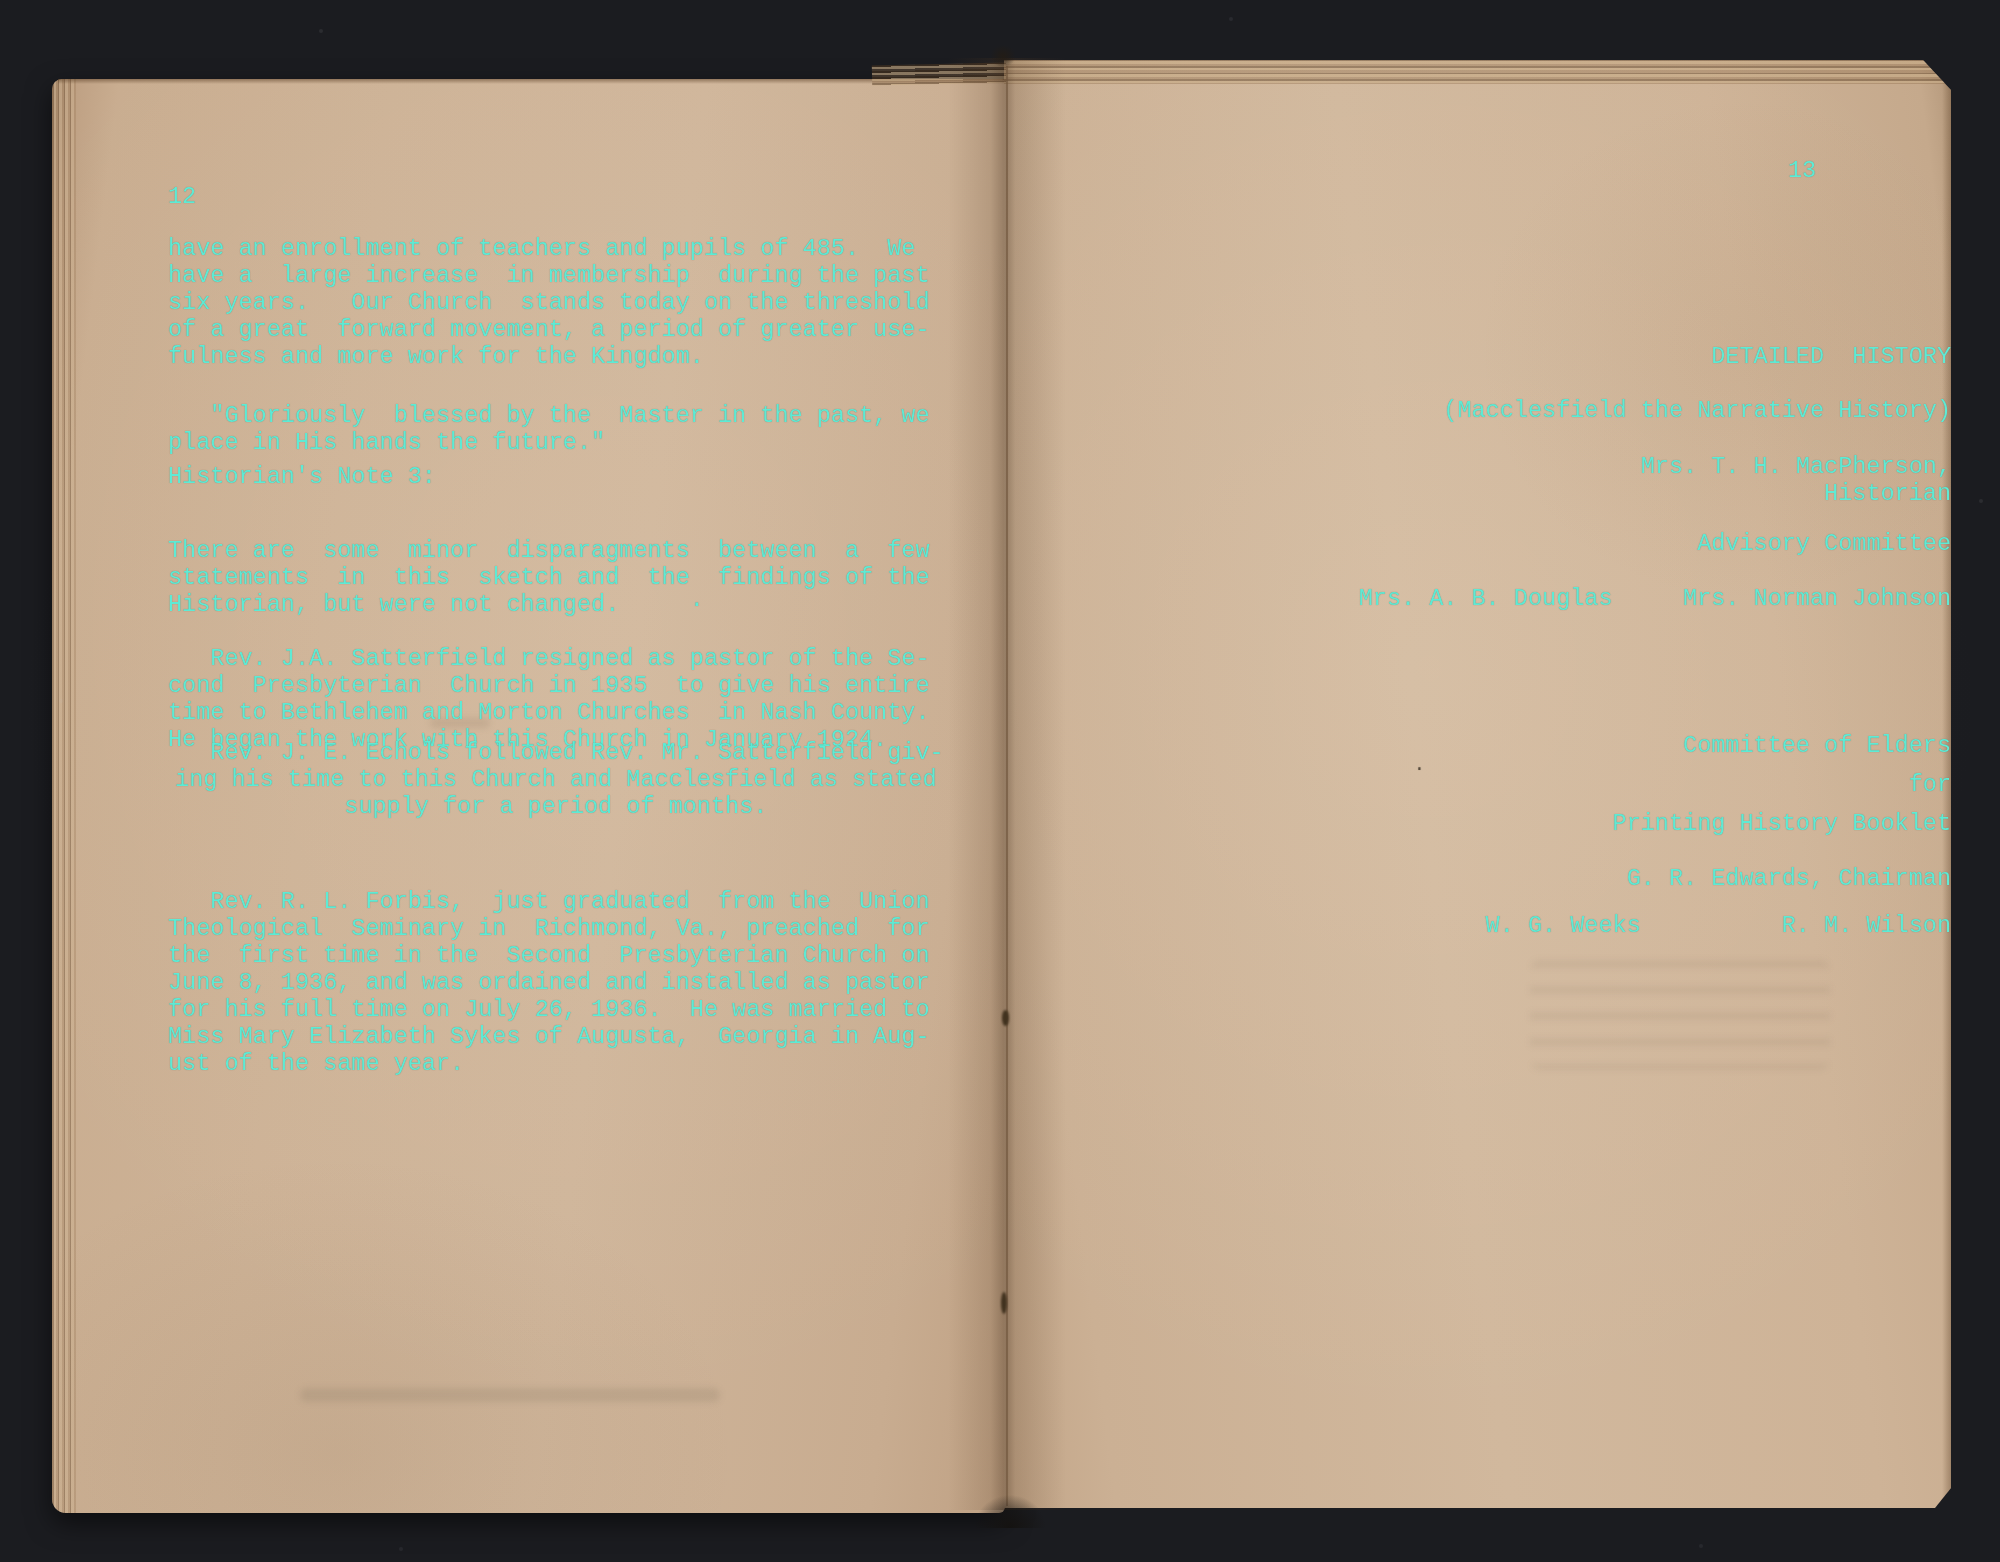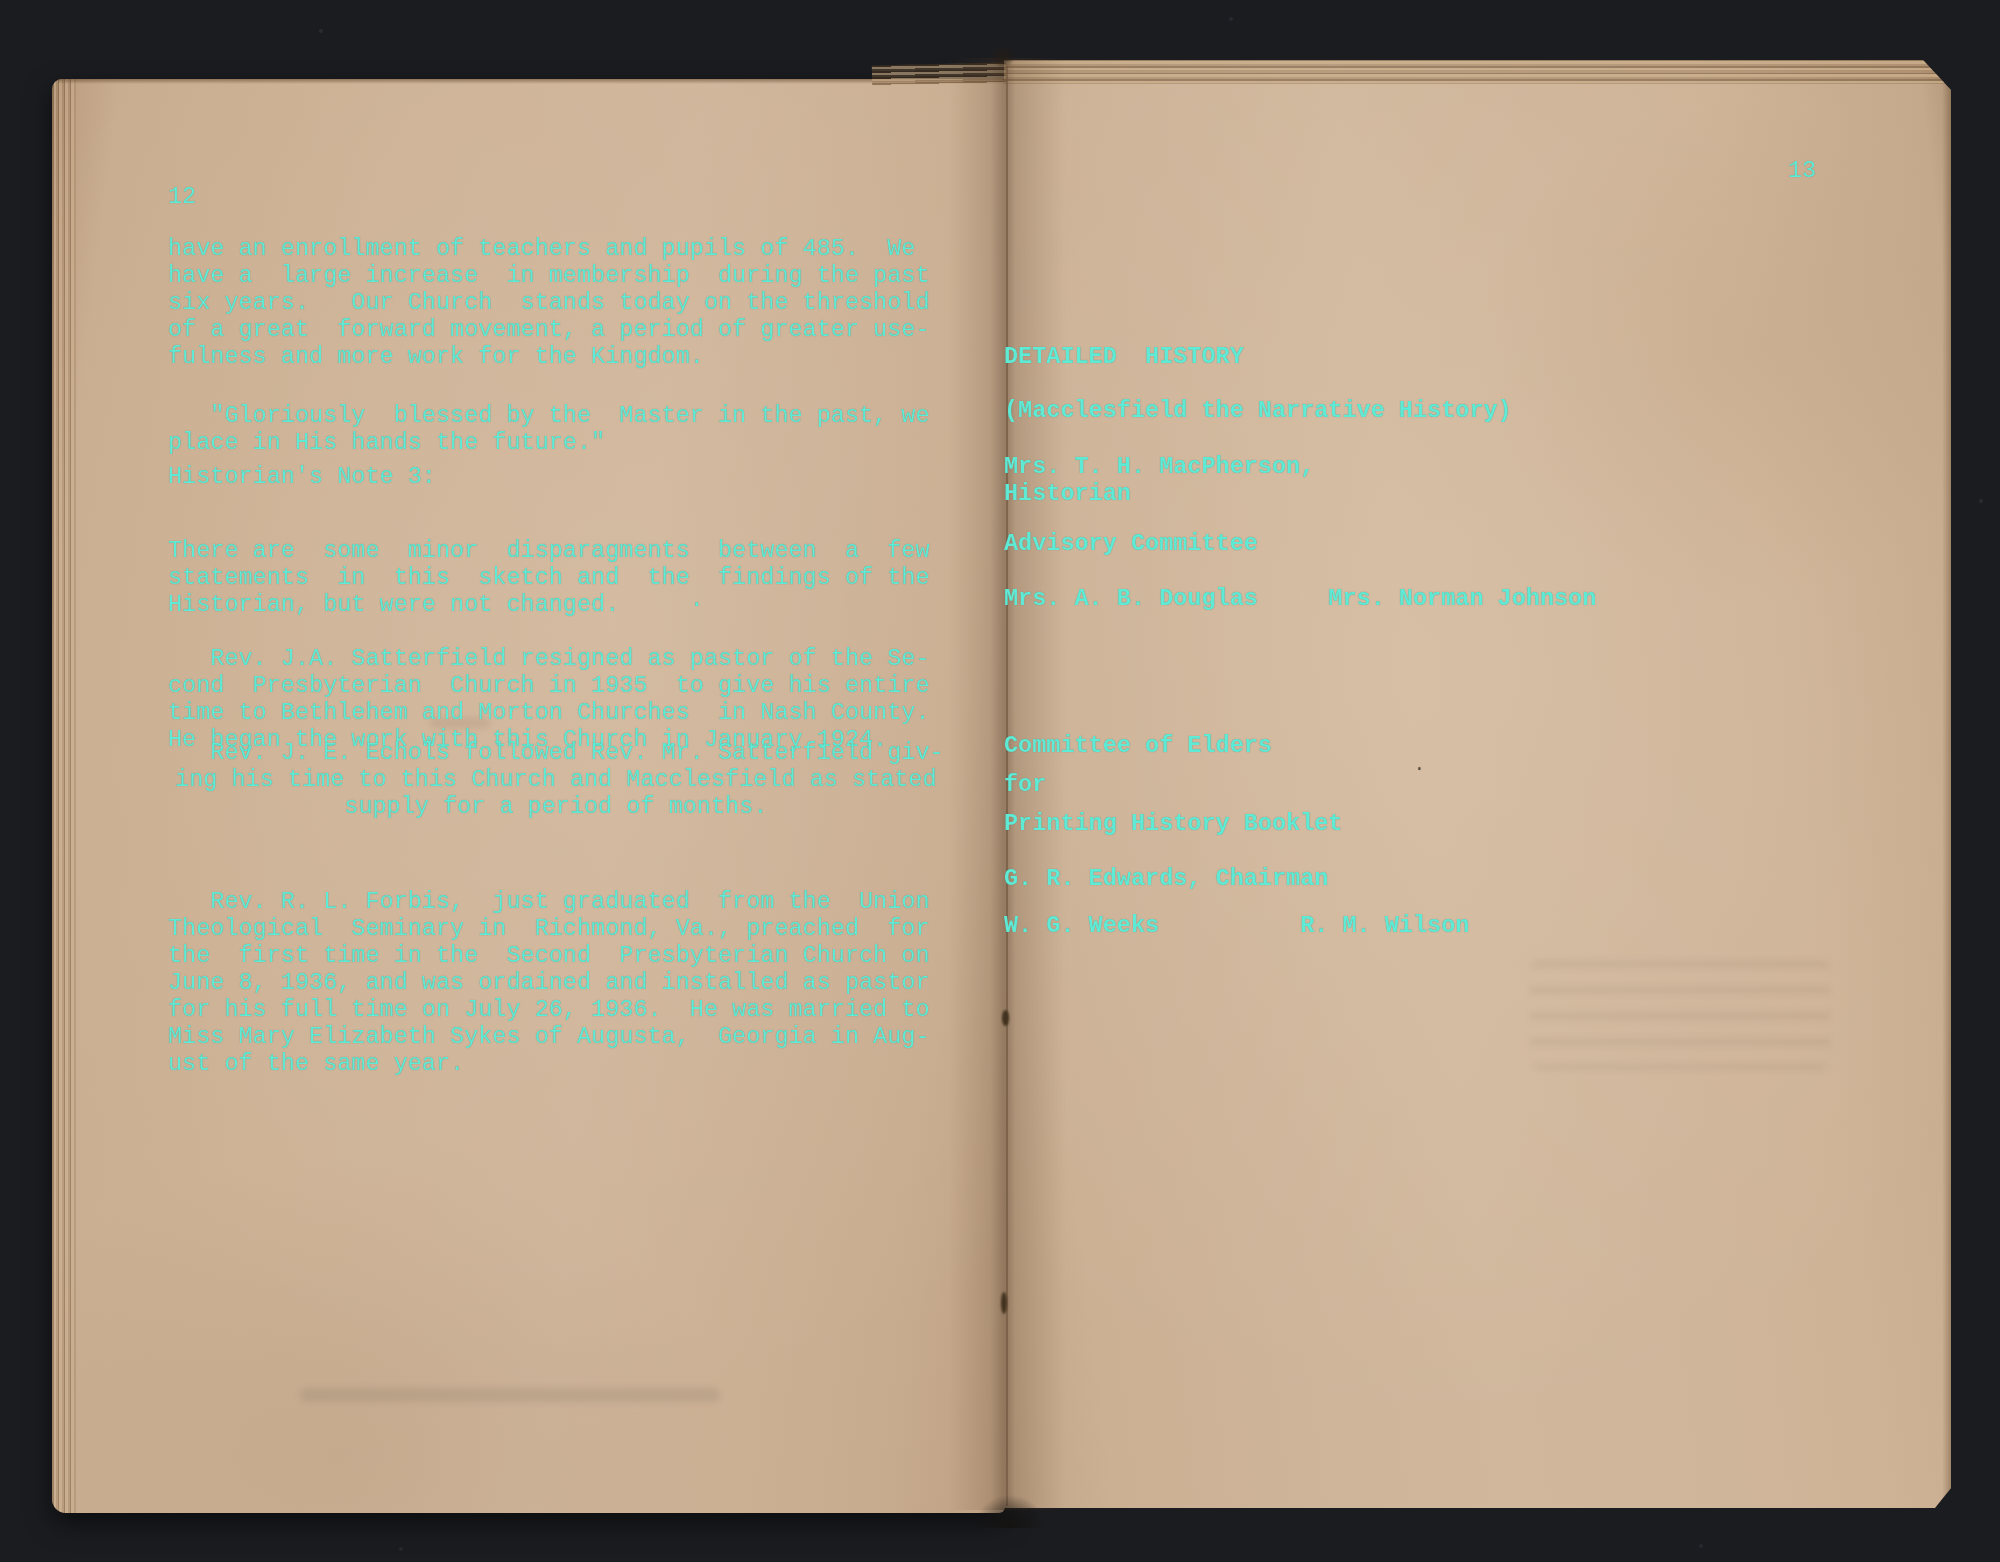--- a/index.html
+++ b/index.html
@@ -81,21 +81,21 @@
     background:radial-gradient(50% 50% at 50% 50%, rgba(35,28,20,.85), rgba(35,28,20,0) 70%);
   }
 
   
   .tw{
     position:absolute;white-space:pre;
     font-size:23.5px;line-height:27px;
     color:#5eead4;text-shadow:0 0 1px rgba(80,72,60,.55);
   }
   .lp-col{left:168px;}
-  .rp-center{left:1004px;width:947px;text-align:left;font-weight:bold;}
+  .rp-center{left:1004px;width:947px;text-align:right;}
   .committee-block{line-height:39px;}
   .stray{font-size:18px;color:rgba(70,60,48,.8);}
 
   
   .smudge{position:absolute;pointer-events:none;filter:blur(3px);}
   .smudge-a{left:300px;top:1388px;width:420px;height:14px;background:rgba(115,98,80,.16);border-radius:8px;}
   .smudge-b{left:1530px;top:960px;width:300px;height:110px;
     background:repeating-linear-gradient(180deg, rgba(120,102,82,.10) 0 8px, rgba(0,0,0,0) 8px 26px);border-radius:10px;}
   .smudge-c{left:430px;top:718px;width:60px;height:10px;background:rgba(110,92,74,.14);border-radius:6px;}
 

